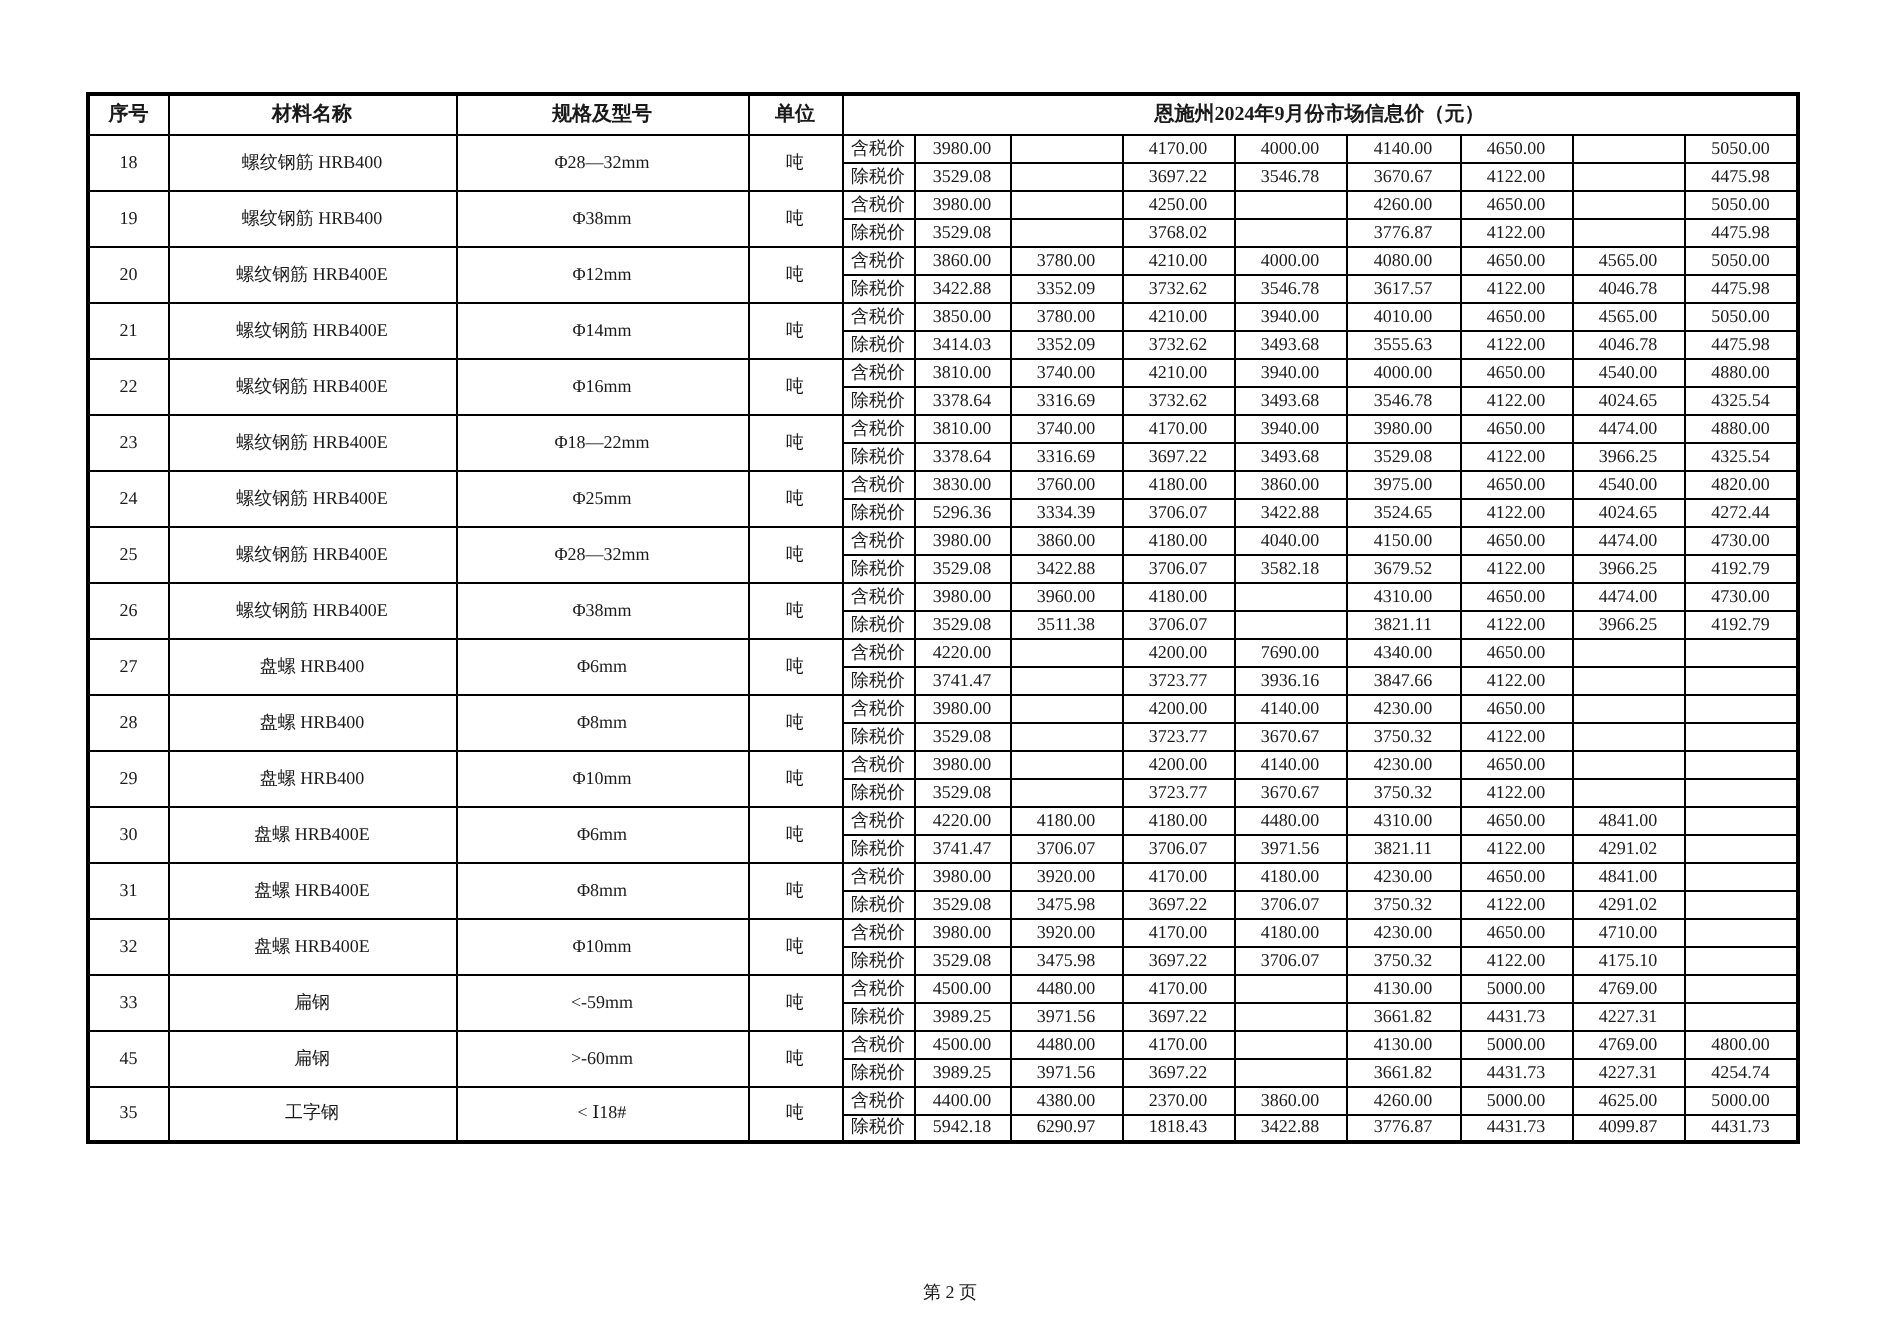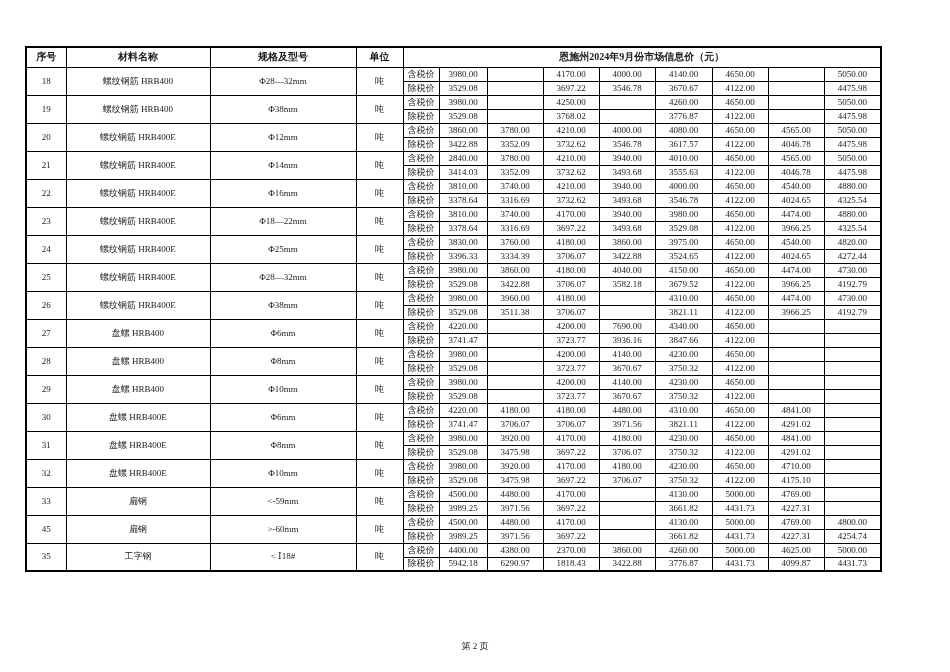--- a/index.html
+++ b/index.html
@@ -3,21 +3,21 @@
 <meta charset="utf-8">
 <style>
   * { box-sizing: border-box; }
   html,body { margin:0; padding:0; }
   body {
     width:950px; height:672px; background:#ffffff; color:#1a1a1a;
     font-family:"Liberation Serif","DejaVu Serif",serif;
   }
   .page { position:relative; width:950px; height:672px; background:#fff; overflow:hidden; }
   table.price-table {
-    position:absolute; left:25px; top:46px; width:855px;
+    position:absolute; left:43px; top:46px; width:855px;
     border-collapse:collapse; table-layout:fixed;
     border:2px solid #000;
     padding-left:40px;
   }
   .price-table th, .price-table td {
     border:1px solid #000; padding:0 1px; text-align:center; vertical-align:middle;
     white-space:nowrap; overflow:hidden;
   }
   .price-table thead th { font-weight:bold; font-size:10px; height:20px; }
   .price-table td { font-size:9px; height:14px; line-height:1; }
@@ -134,21 +134,21 @@
           <td>4122.00</td>
           <td>4046.78</td>
           <td>4475.98</td>
         </tr>
         <tr>
           <td rowspan="2">21</td>
           <td rowspan="2">螺纹钢筋 HRB400E</td>
           <td rowspan="2">Φ14mm</td>
           <td rowspan="2">吨</td>
           <td>含税价</td>
-          <td>2840.00</td>
+          <td>3850.00</td>
           <td>3780.00</td>
           <td>4210.00</td>
           <td>3940.00</td>
           <td>4010.00</td>
           <td>4650.00</td>
           <td>4565.00</td>
           <td>5050.00</td>
         </tr>
         <tr>
           <td>除税价</td>
@@ -223,21 +223,21 @@
           <td>3760.00</td>
           <td>4180.00</td>
           <td>3860.00</td>
           <td>3975.00</td>
           <td>4650.00</td>
           <td>4540.00</td>
           <td>4820.00</td>
         </tr>
         <tr>
           <td>除税价</td>
-          <td>3396.33</td>
+          <td>5296.36</td>
           <td>3334.39</td>
           <td>3706.07</td>
           <td>3422.88</td>
           <td>3524.65</td>
           <td>4122.00</td>
           <td>4024.65</td>
           <td>4272.44</td>
         </tr>
         <tr>
           <td rowspan="2">25</td>

